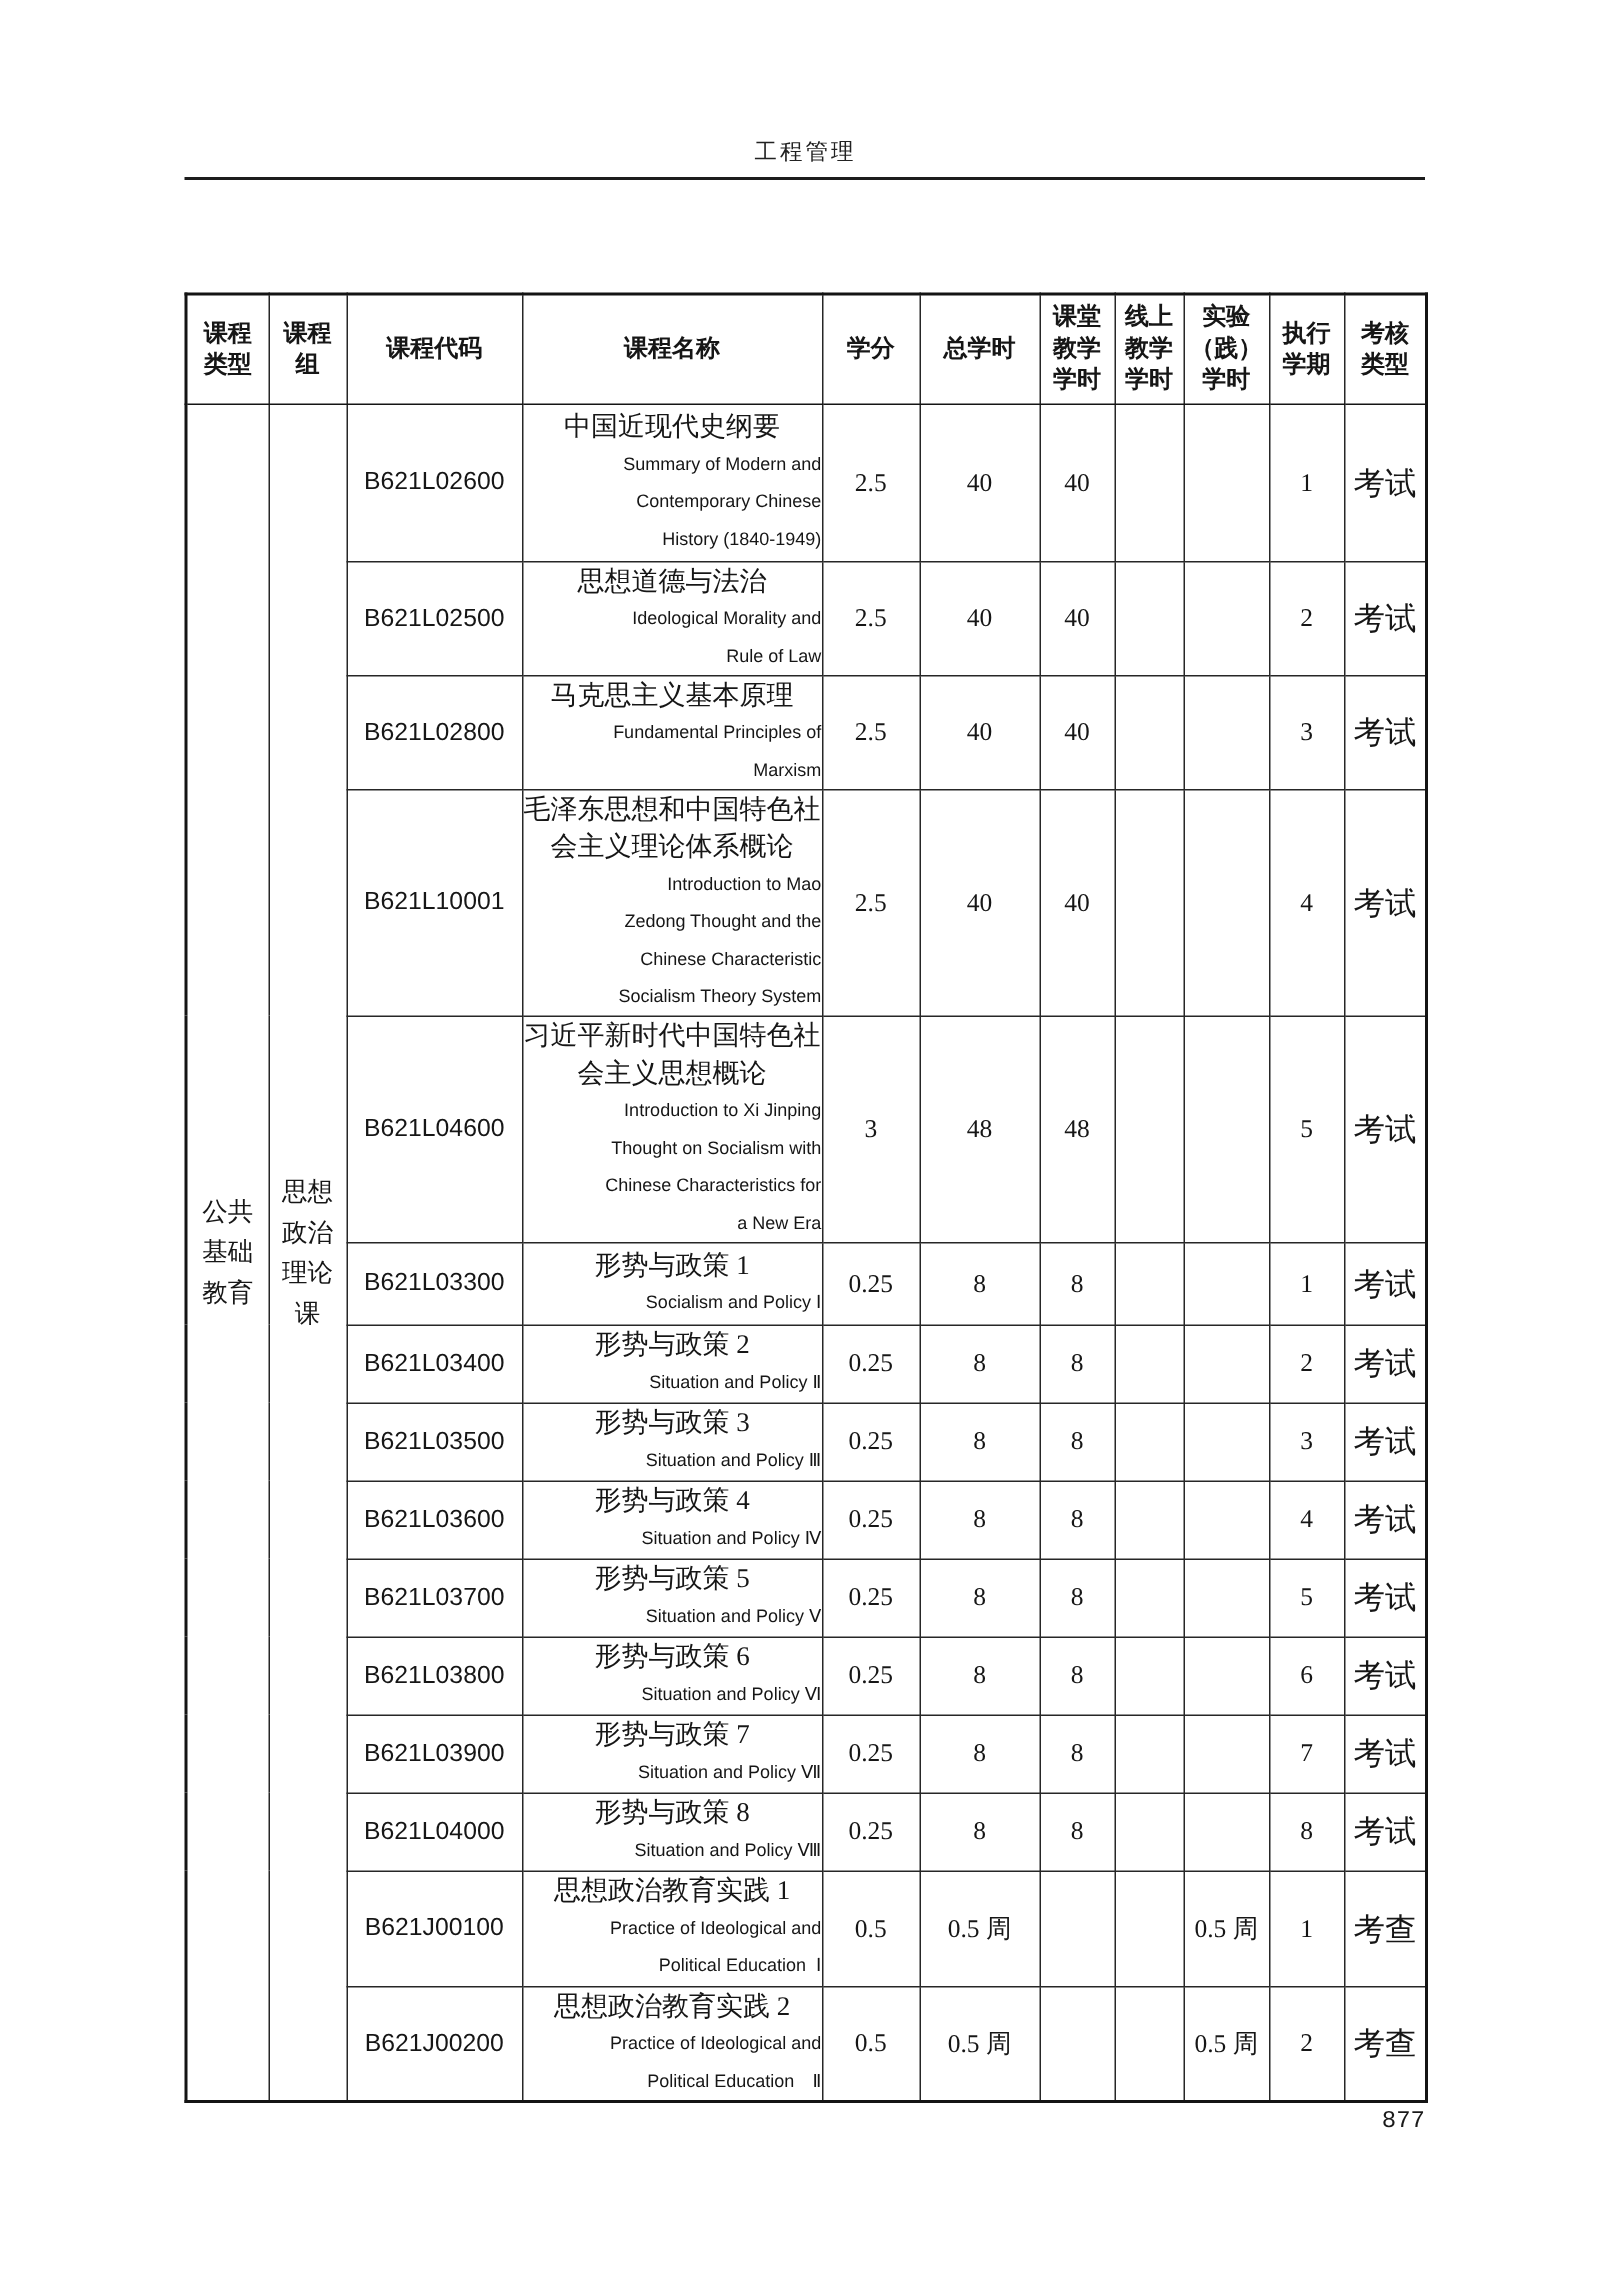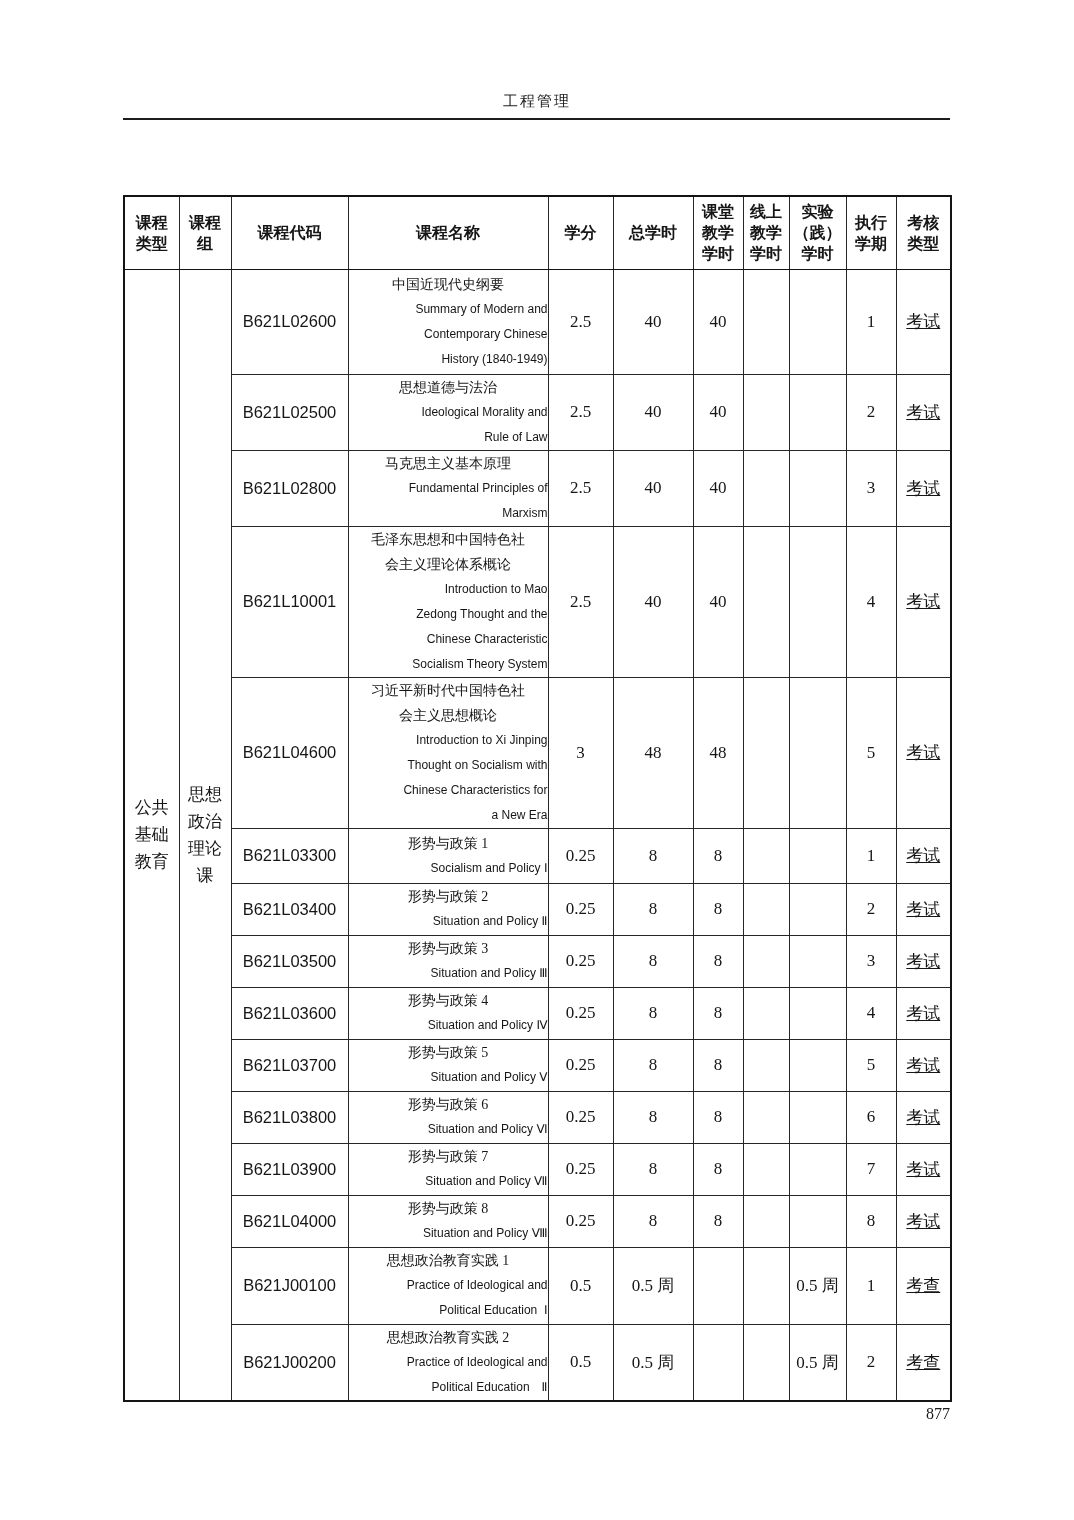--- a/index.html
+++ b/index.html
@@ -66,49 +66,48 @@
     white-space: pre-line;
     font-family: "Liberation Serif", serif;
   }
   .cell-code {
     font-family: "Liberation Sans", sans-serif;
     font-size: 16.5px;
     margin-top: 24px;
   }
   .name-zh {
     font-family: "Liberation Serif", serif;
-    font-size: 14px;
+    font-size: 18px;
     line-height: 25px;
     white-space: pre;
     text-align: center;
   }
   .name-en {
     font-family: "Liberation Sans", sans-serif;
     font-size: 12px;
     line-height: 25px;
     white-space: pre;
     text-align: right;
   }
   .cell-num {
     font-family: "Liberation Serif", serif;
     font-size: 17px;
   }
   .cell-zh {
     font-family: "Liberation Serif", serif;
-    font-size: 17px;
-    text-decoration: underline;
+    font-size: 21px;
   }
   .page-number {
     position: absolute;
     top: 1405px;
     left: 123px;
     width: 827px;
     text-align: right;
     font-size: 16px;
-    font-family: Liberation Serif, serif;
+    font-family: Liberation Mono, monospace;
     color: #1a1a1a;
   }
 </style>
 </head>
 <body>
 
 <div class="page">
 
   <div class="running-header">工程管理</div>
   <div class="header-rule"></div>

